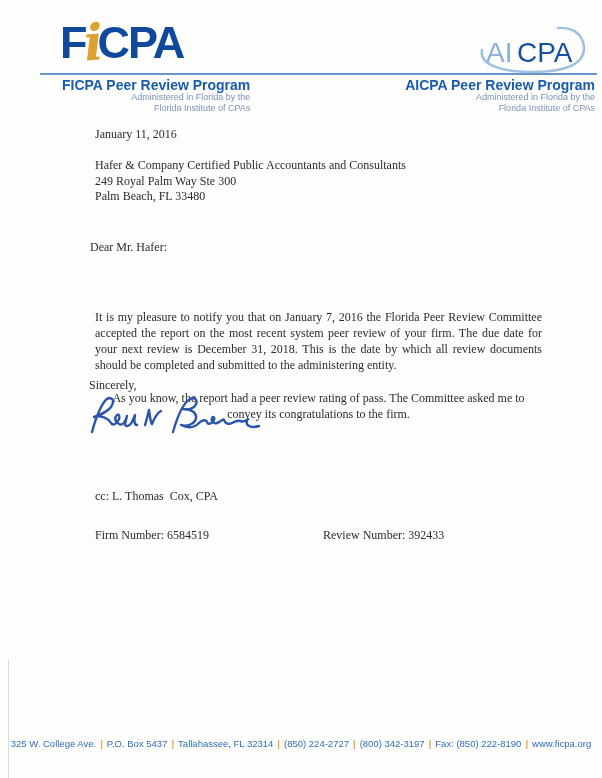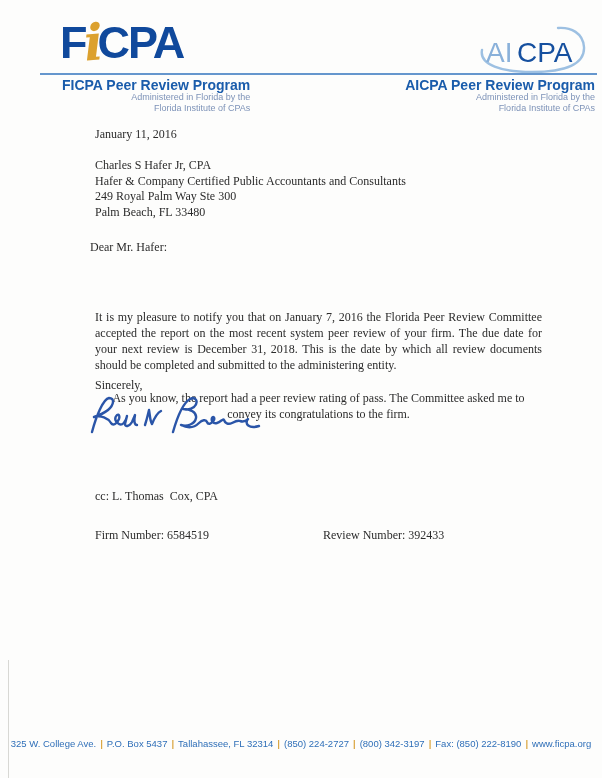--- a/index.html
+++ b/index.html
@@ -35,21 +35,21 @@
   .aicpa-logo{right:10px;top:22px;width:122px;height:54px;}
 
   
   .serif{font-size:12px;line-height:15.7px;}
   .letter-date{left:95px;top:127px;}
   .address{left:95px;top:158px;}
   .salutation{left:90px;top:240px;}
   .para{left:95px;width:447px;text-align:justify;line-height:16.1px;margin-top:44px;}
   .para1{top:265px;}
   .para2{top:346px;text-align:center;}
-  .closing{left:95px;top:378px;}
+  .closing{left:89px;top:378px;}
   .signature{left:87px;top:391px;width:178px;height:46px;}
   .signer-block{left:95px;top:430px;line-height:15.6px;}
   .cc-line{left:95px;top:489px;white-space:pre-wrap;}
   .firm-number{left:95px;top:528px;}
   .review-number{left:323px;top:528px;}
 
   
   .footer{left:0;top:738px;width:602px;text-align:center;
     font-family:"Liberation Sans",sans-serif;font-size:9.5px;color:var(--footer_blue);}
   .footer .sep{color:var(--footer_gold);padding:0 4px;font-weight:700;}
@@ -78,21 +78,20 @@
 
 <div class="abs program-block aicpa-program">
   <div class="pb-title">AICPA Peer Review Program</div>
   <div class="pb-sub">Administered in Florida by the</div>
   <div class="pb-sub">Florida Institute of CPAs</div>
 </div>
 
 <div class="abs serif letter-date">January 11, 2016</div>
 
 <div class="abs serif address">
-  <div>Charles S Hafer Jr, CPA</div>
   <div>Hafer &amp; Company Certified Public Accountants and Consultants</div>
   <div>249 Royal Palm Way Ste 300</div>
   <div>Palm Beach, FL 33480</div>
 </div>
 
 <div class="abs serif salutation">Dear Mr. Hafer:</div>
 
 <div class="abs serif para para1">It is my pleasure to notify you that on January 7, 2016 the Florida Peer Review Committee accepted the report on the most recent system peer review of your firm. The due date for your next review is December 31, 2018. This is the date by which all review documents should be completed and submitted to the administering entity.</div>
 <div class="abs serif para para2">As you know, the report had a peer review rating of pass. The Committee asked me to convey its congratulations to the firm.</div>
 

